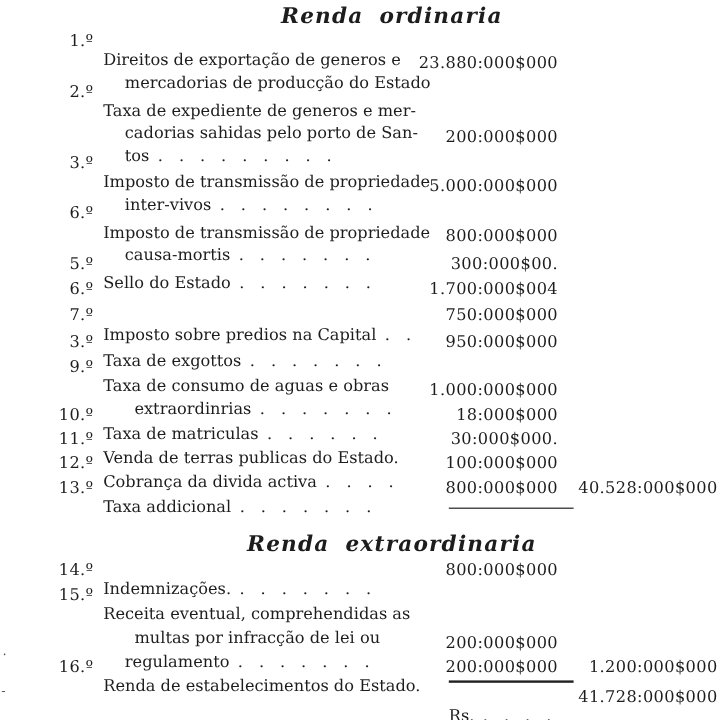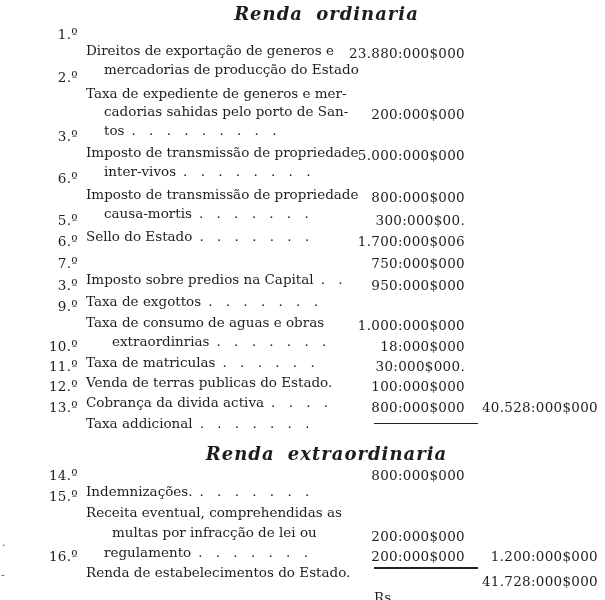--- a/index.html
+++ b/index.html
@@ -77,21 +77,21 @@
   </div>
 
   <div class="ln" style="top:212px">
     <span class="num">5.º</span>
     <span class="body"><span>Sello do Estado</span><span class="leader">. . . . . . .</span></span>
     <span class="amt1">300:000$00.</span>
   </div>
 
   <div class="ln" style="top:233px">
     <span class="num">6.º</span>
-    <span class="amt1">1.700:000$006</span>
+    <span class="amt1">1.700:000$004</span>
   </div>
 
   <div class="ln" style="top:255px">
     <span class="num">7.º</span>
     <span class="body"><span>Imposto sobre predios na Capital</span><span class="leader">. .</span></span>
     <span class="amt1">750:000$000</span>
   </div>
 
   <div class="ln" style="top:277px">
     <span class="num">3.º</span>

